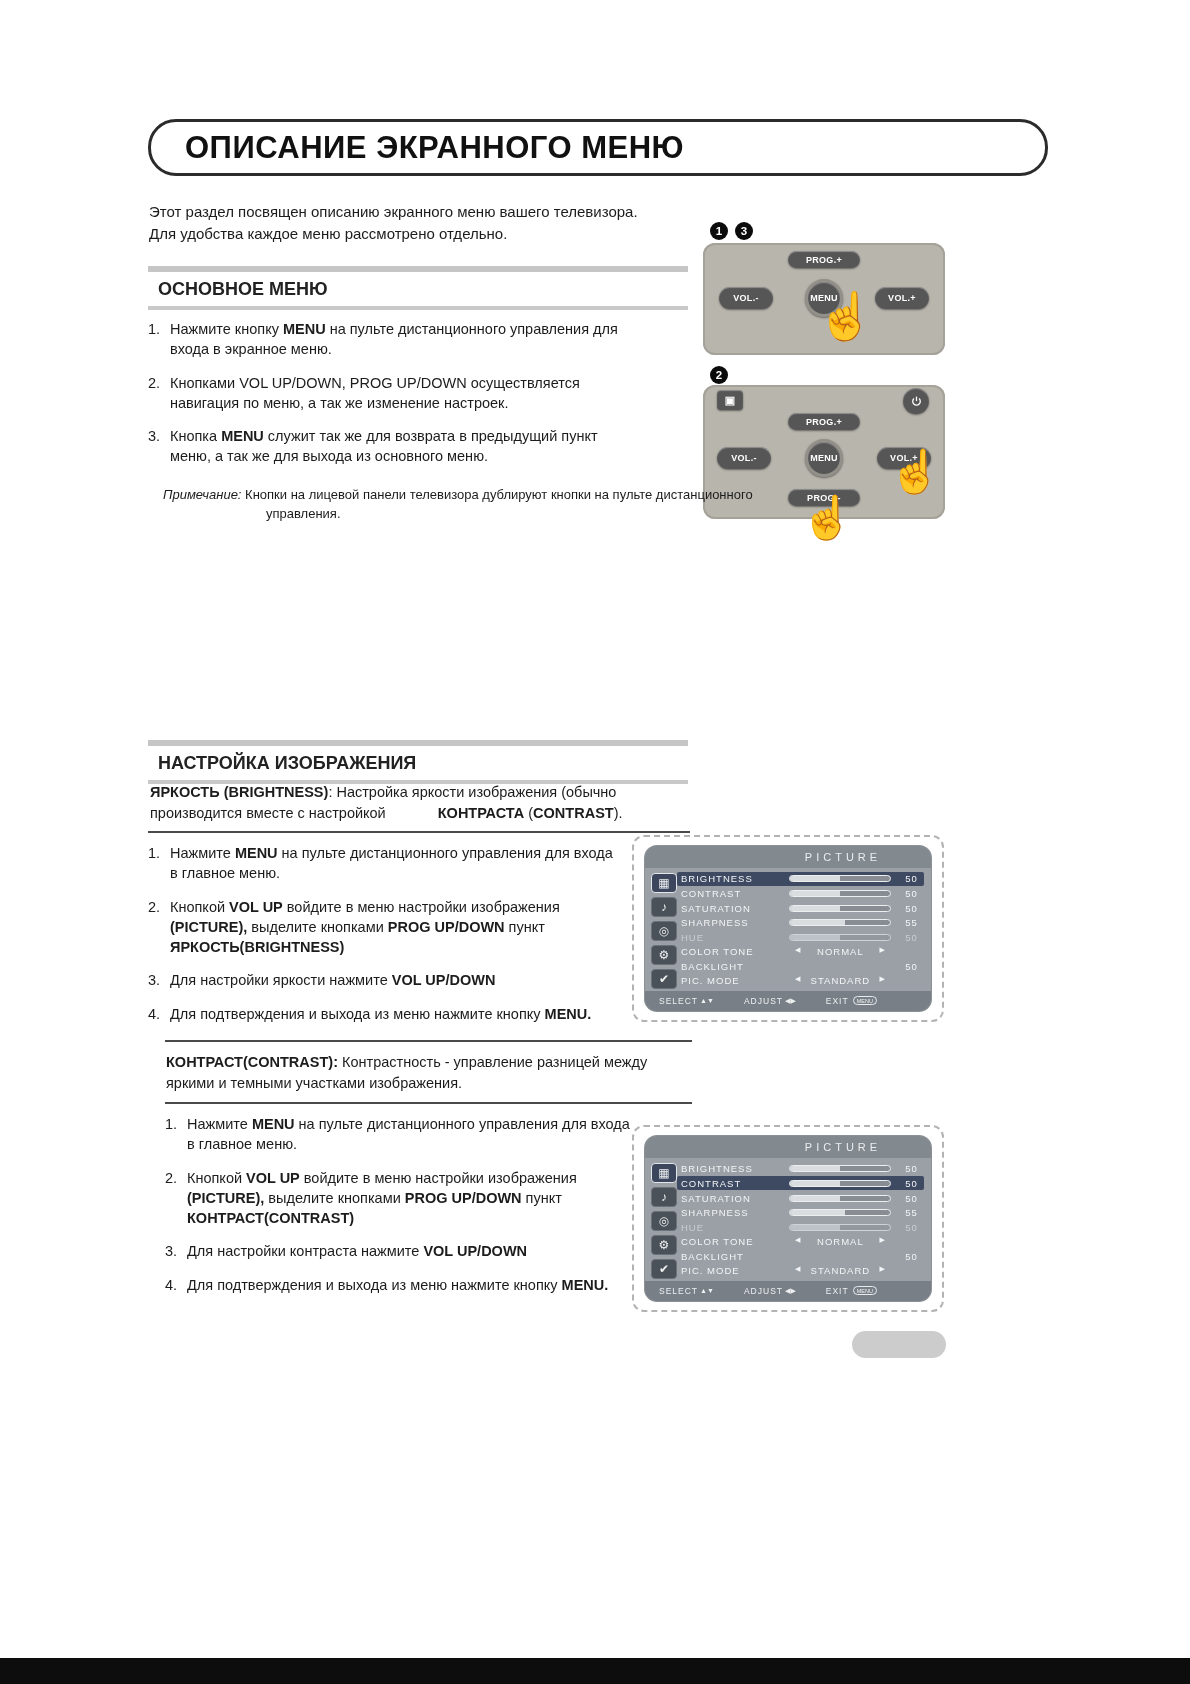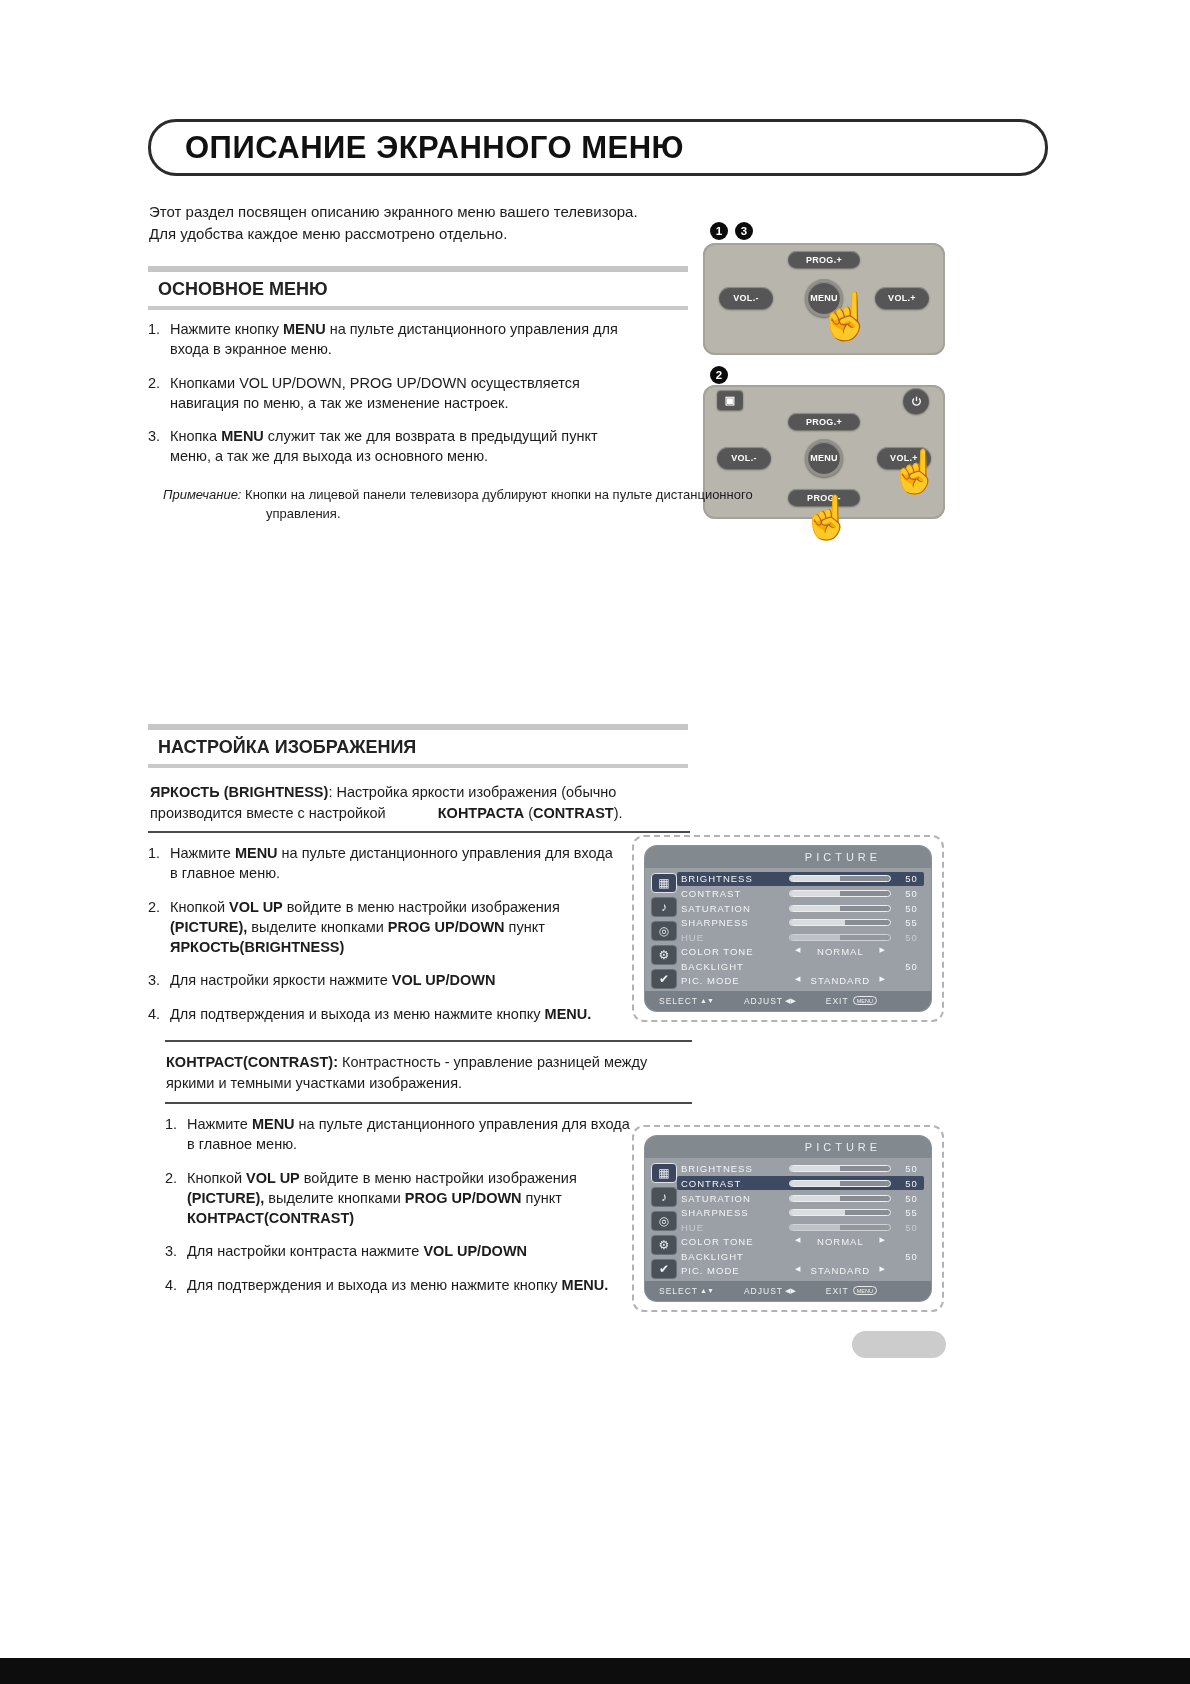--- a/index.html
+++ b/index.html
@@ -132,21 +132,21 @@
   <div class="rbtn" style="left:14px;top:62px;width:54px;height:22px;border-radius:11px">VOL.-</div>
   <div class="rbtn menu-btn" style="left:102px;top:54px;width:38px;height:38px">MENU</div>
   <div class="rbtn" style="left:174px;top:62px;width:54px;height:22px;border-radius:11px">VOL.+</div>
   <div class="rbtn" style="left:85px;top:104px;width:72px;height:17px">PROG.-</div>
   <div class="hand" style="left:186px;top:66px;font-size:42px">☝</div>
   <div class="hand" style="left:98px;top:112px;font-size:42px">☝</div>
 </div>
 
 <div class="abs note" style="left:163px;top:486px;width:640px;padding-left:103px;text-indent:-103px"><span style="font-style: italic;">Примечание: </span><span>Кнопки на лицевой панели телевизора дублируют кнопки на пульте дистанционного управления.</span></div>
 
-<div class="abs sec-hdr" style="left:148px;top:724px">
+<div class="abs sec-hdr" style="left:148px;top:740px">
   <div class="bar"></div>
   <div class="txt">НАСТРОЙКА ИЗОБРАЖЕНИЯ</div>
   <div class="bar bar2"></div>
 </div>
 
 <div class="abs" style="left:150px;top:782px;width:520px;font-size:14.5px;line-height:1.45"><span style="font-weight: bold;">ЯРКОСТЬ (BRIGHTNESS)</span><span>: Настройка яркости изображения (обычно производится вместе с настройкой </span><span style="font-weight: bold; padding-left: 48px;">КОНТРАСТА</span><span> (</span><span style="font-weight: bold;">CONTRAST</span><span>).</span></div>
 
 <div class="abs hr" style="left:148px;top:831px;width:542px"></div>
 
 <div class="abs steps" style="left:148px;top:843px;width:470px">

